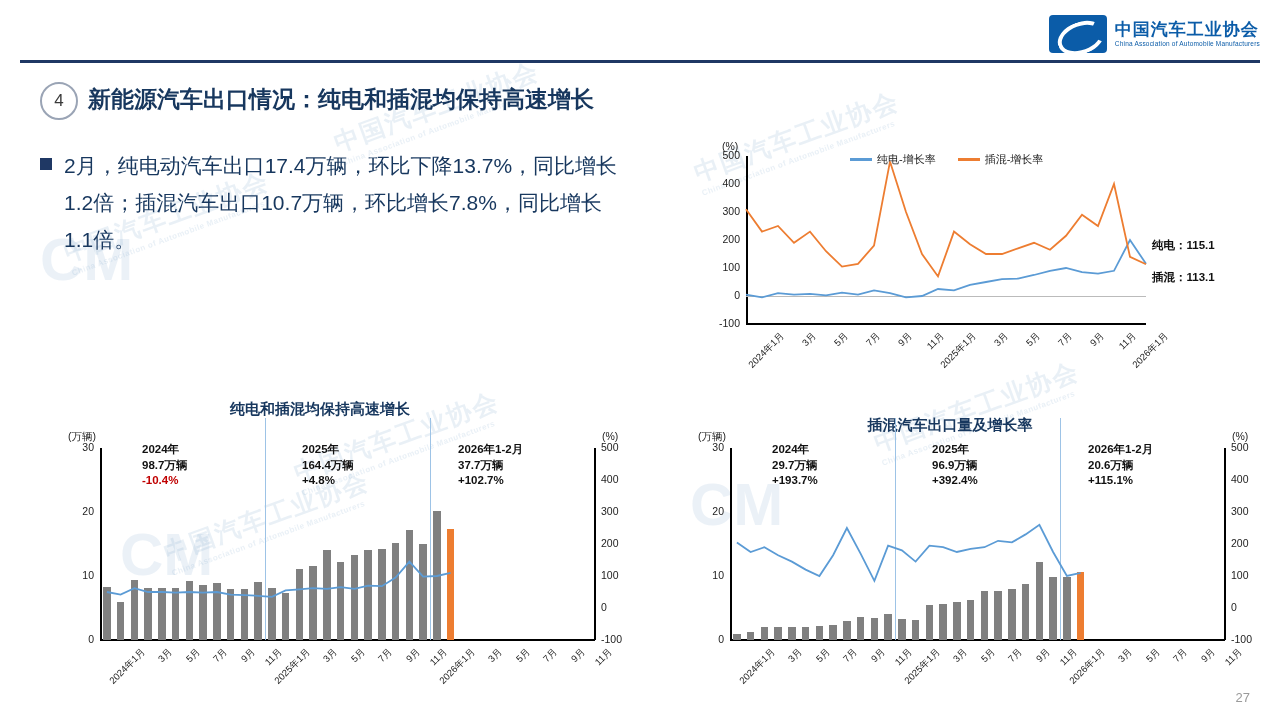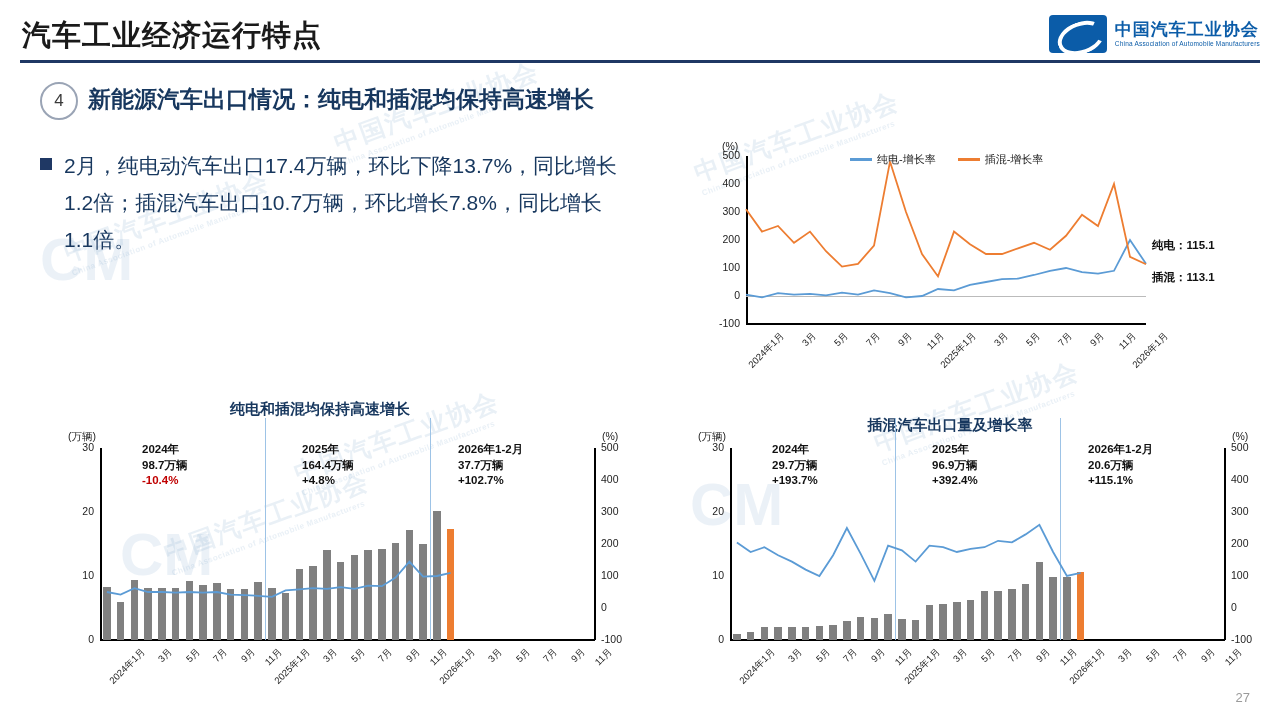--- a/index.html
+++ b/index.html
@@ -82,21 +82,20 @@
       <span class="sml">China Association of Automobile Manufacturers</span>
   </div>
   <div class="wm" style="left:870px;top:390px;">
     <span class="big">中国汽车工业协会</span>
       <span class="sml">China Association of Automobile Manufacturers</span>
   </div>
   <div class="wmC" style="left:40px;top:225px;"><span>CM</span></div>
   <div class="wmC" style="left:120px;top:520px;"><span>CM</span></div>
   <div class="wmC" style="left:690px;top:470px;"><span>CM</span></div>
 
-  <div class="hdr-title">汽车工业经济运行特点</div>
   <div class="hdr-rule"></div>
   <div class="logo">
     <div class="logo-mark"></div>
     <div class="logo-txt">
       <span class="logo-cn">中国汽车工业协会</span>
       <span class="logo-en">China Association of Automobile Manufacturers</span>
     </div>
   </div>
 
   <div class="num-circle">4</div>

